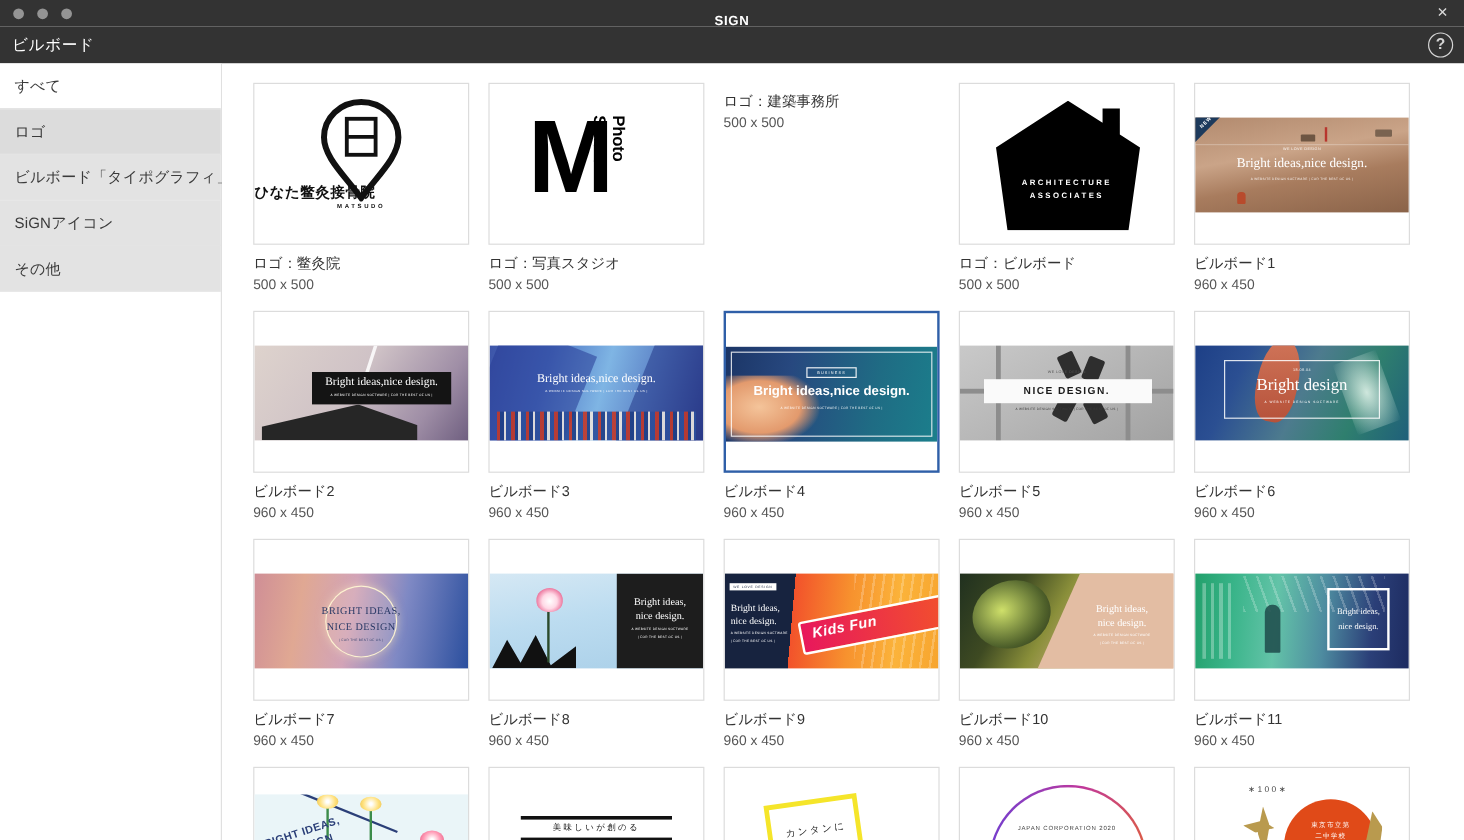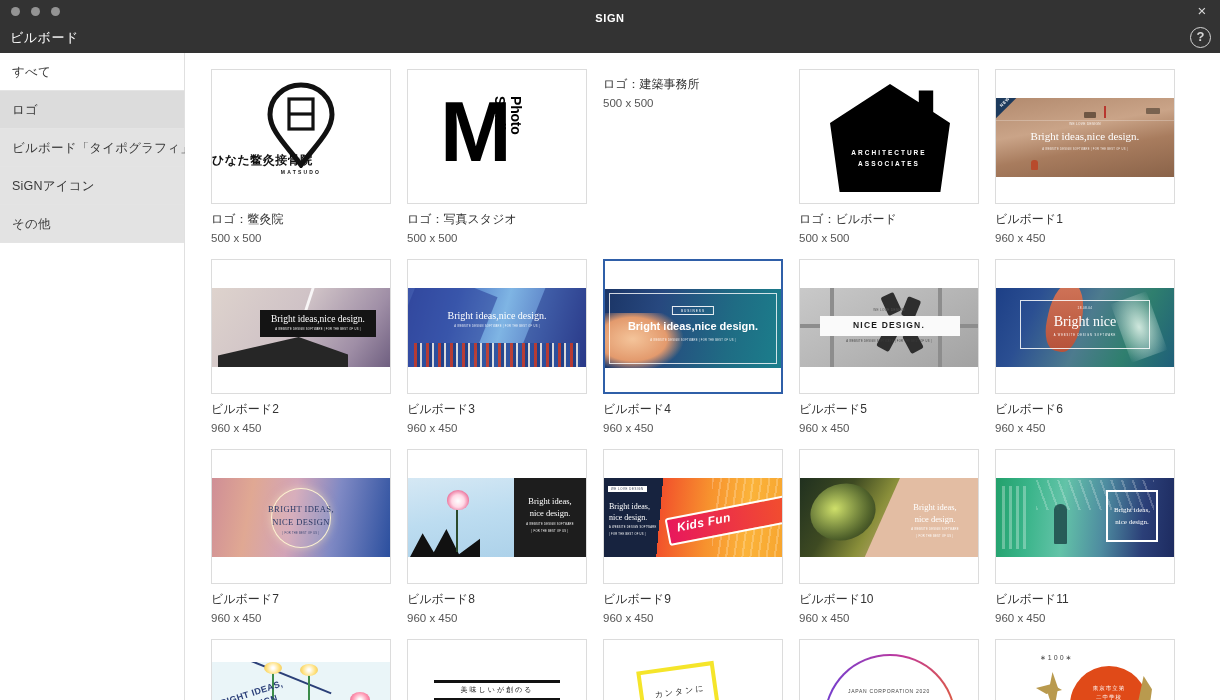--- a/index.html
+++ b/index.html
@@ -453,21 +453,21 @@
           <div class="tile-size">960 x 450</div>
         </div>
         <div class="tile">
           <div class="thumb">
             <div class="art">
               <div class="bb bb6">
                 <div class="bb6-koi"></div>
                 <div class="bb6-koi2"></div>
                 <div class="bb6-fr"></div>
                 <div class="ctr wht tiny" style="top:18px;opacity:.9">18.08.04</div>
-                <div class="ctr wht hdl" style="top:26px;font-size:14px">Bright nice</div>
+                <div class="ctr wht hdl" style="top:26px;font-size:14px">Bright design</div>
                 <div class="ctr wht mini" style="top:46px;letter-spacing:.9px">A WEBSITE DESIGN SOFTWARE</div>
               </div>
             </div>
           </div>
           <div class="tile-name">ビルボード6</div>
           <div class="tile-size">960 x 450</div>
         </div>
         <div class="tile">
           <div class="thumb">
             <div class="art">

